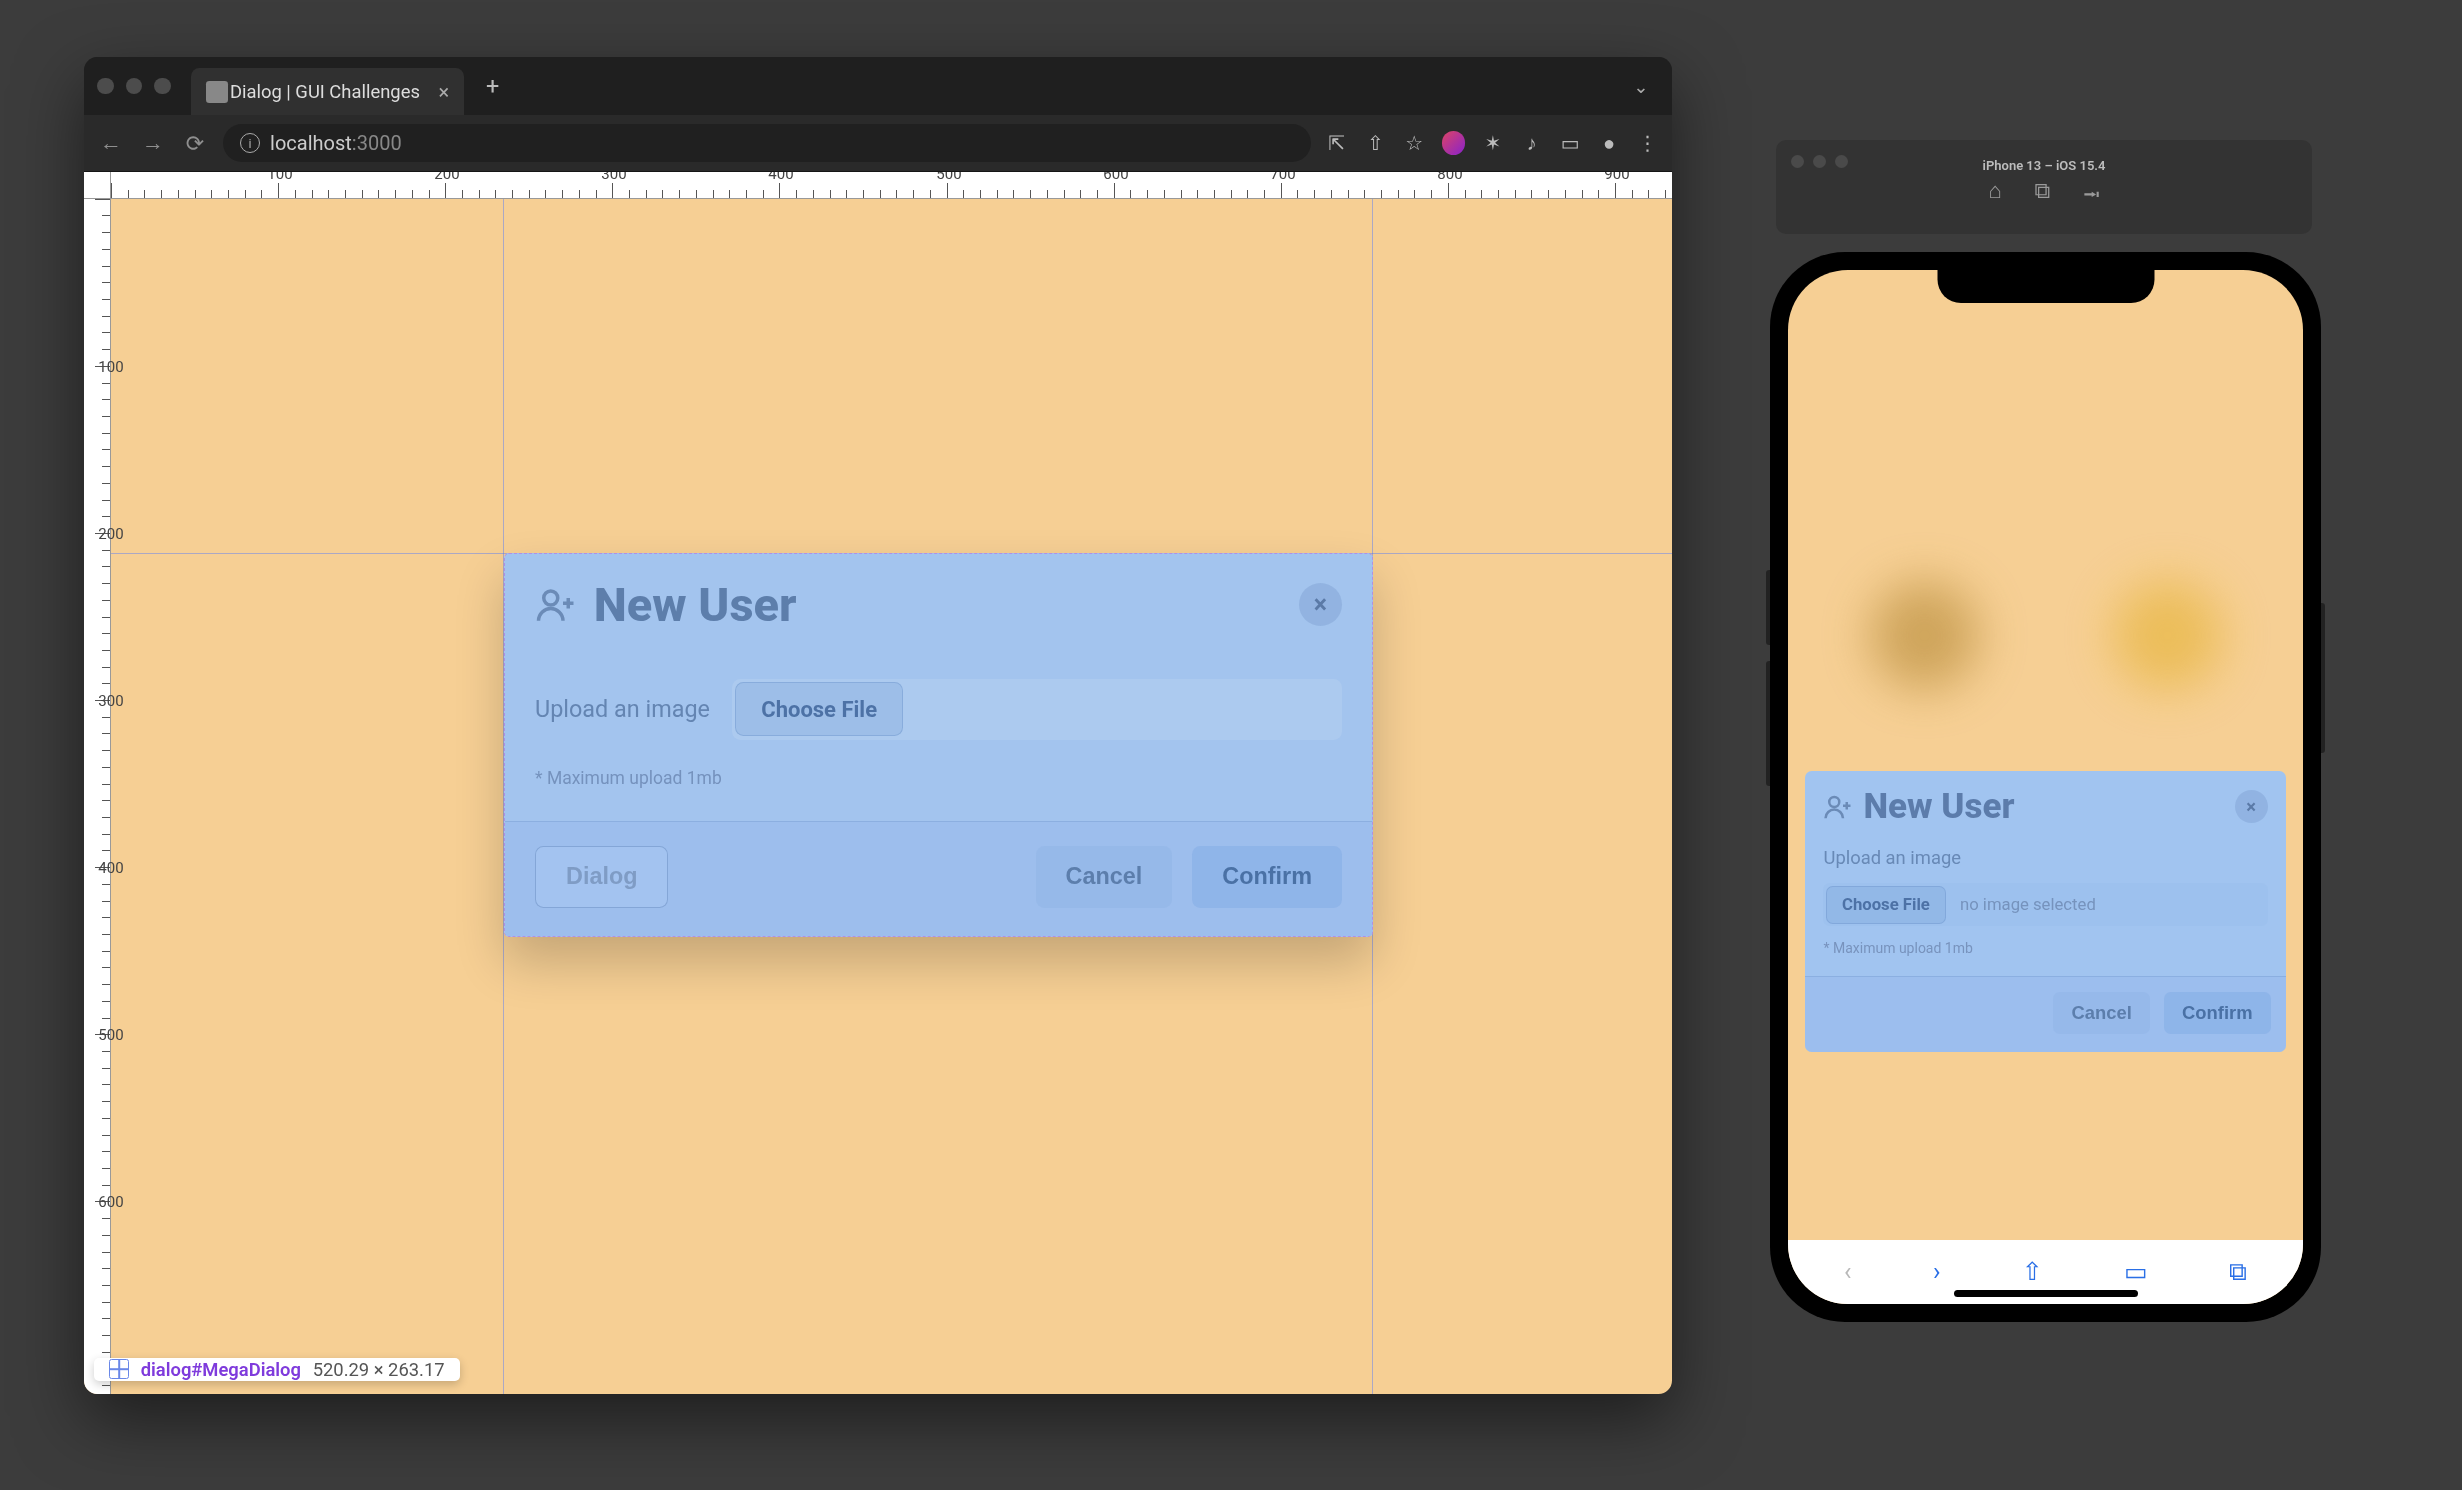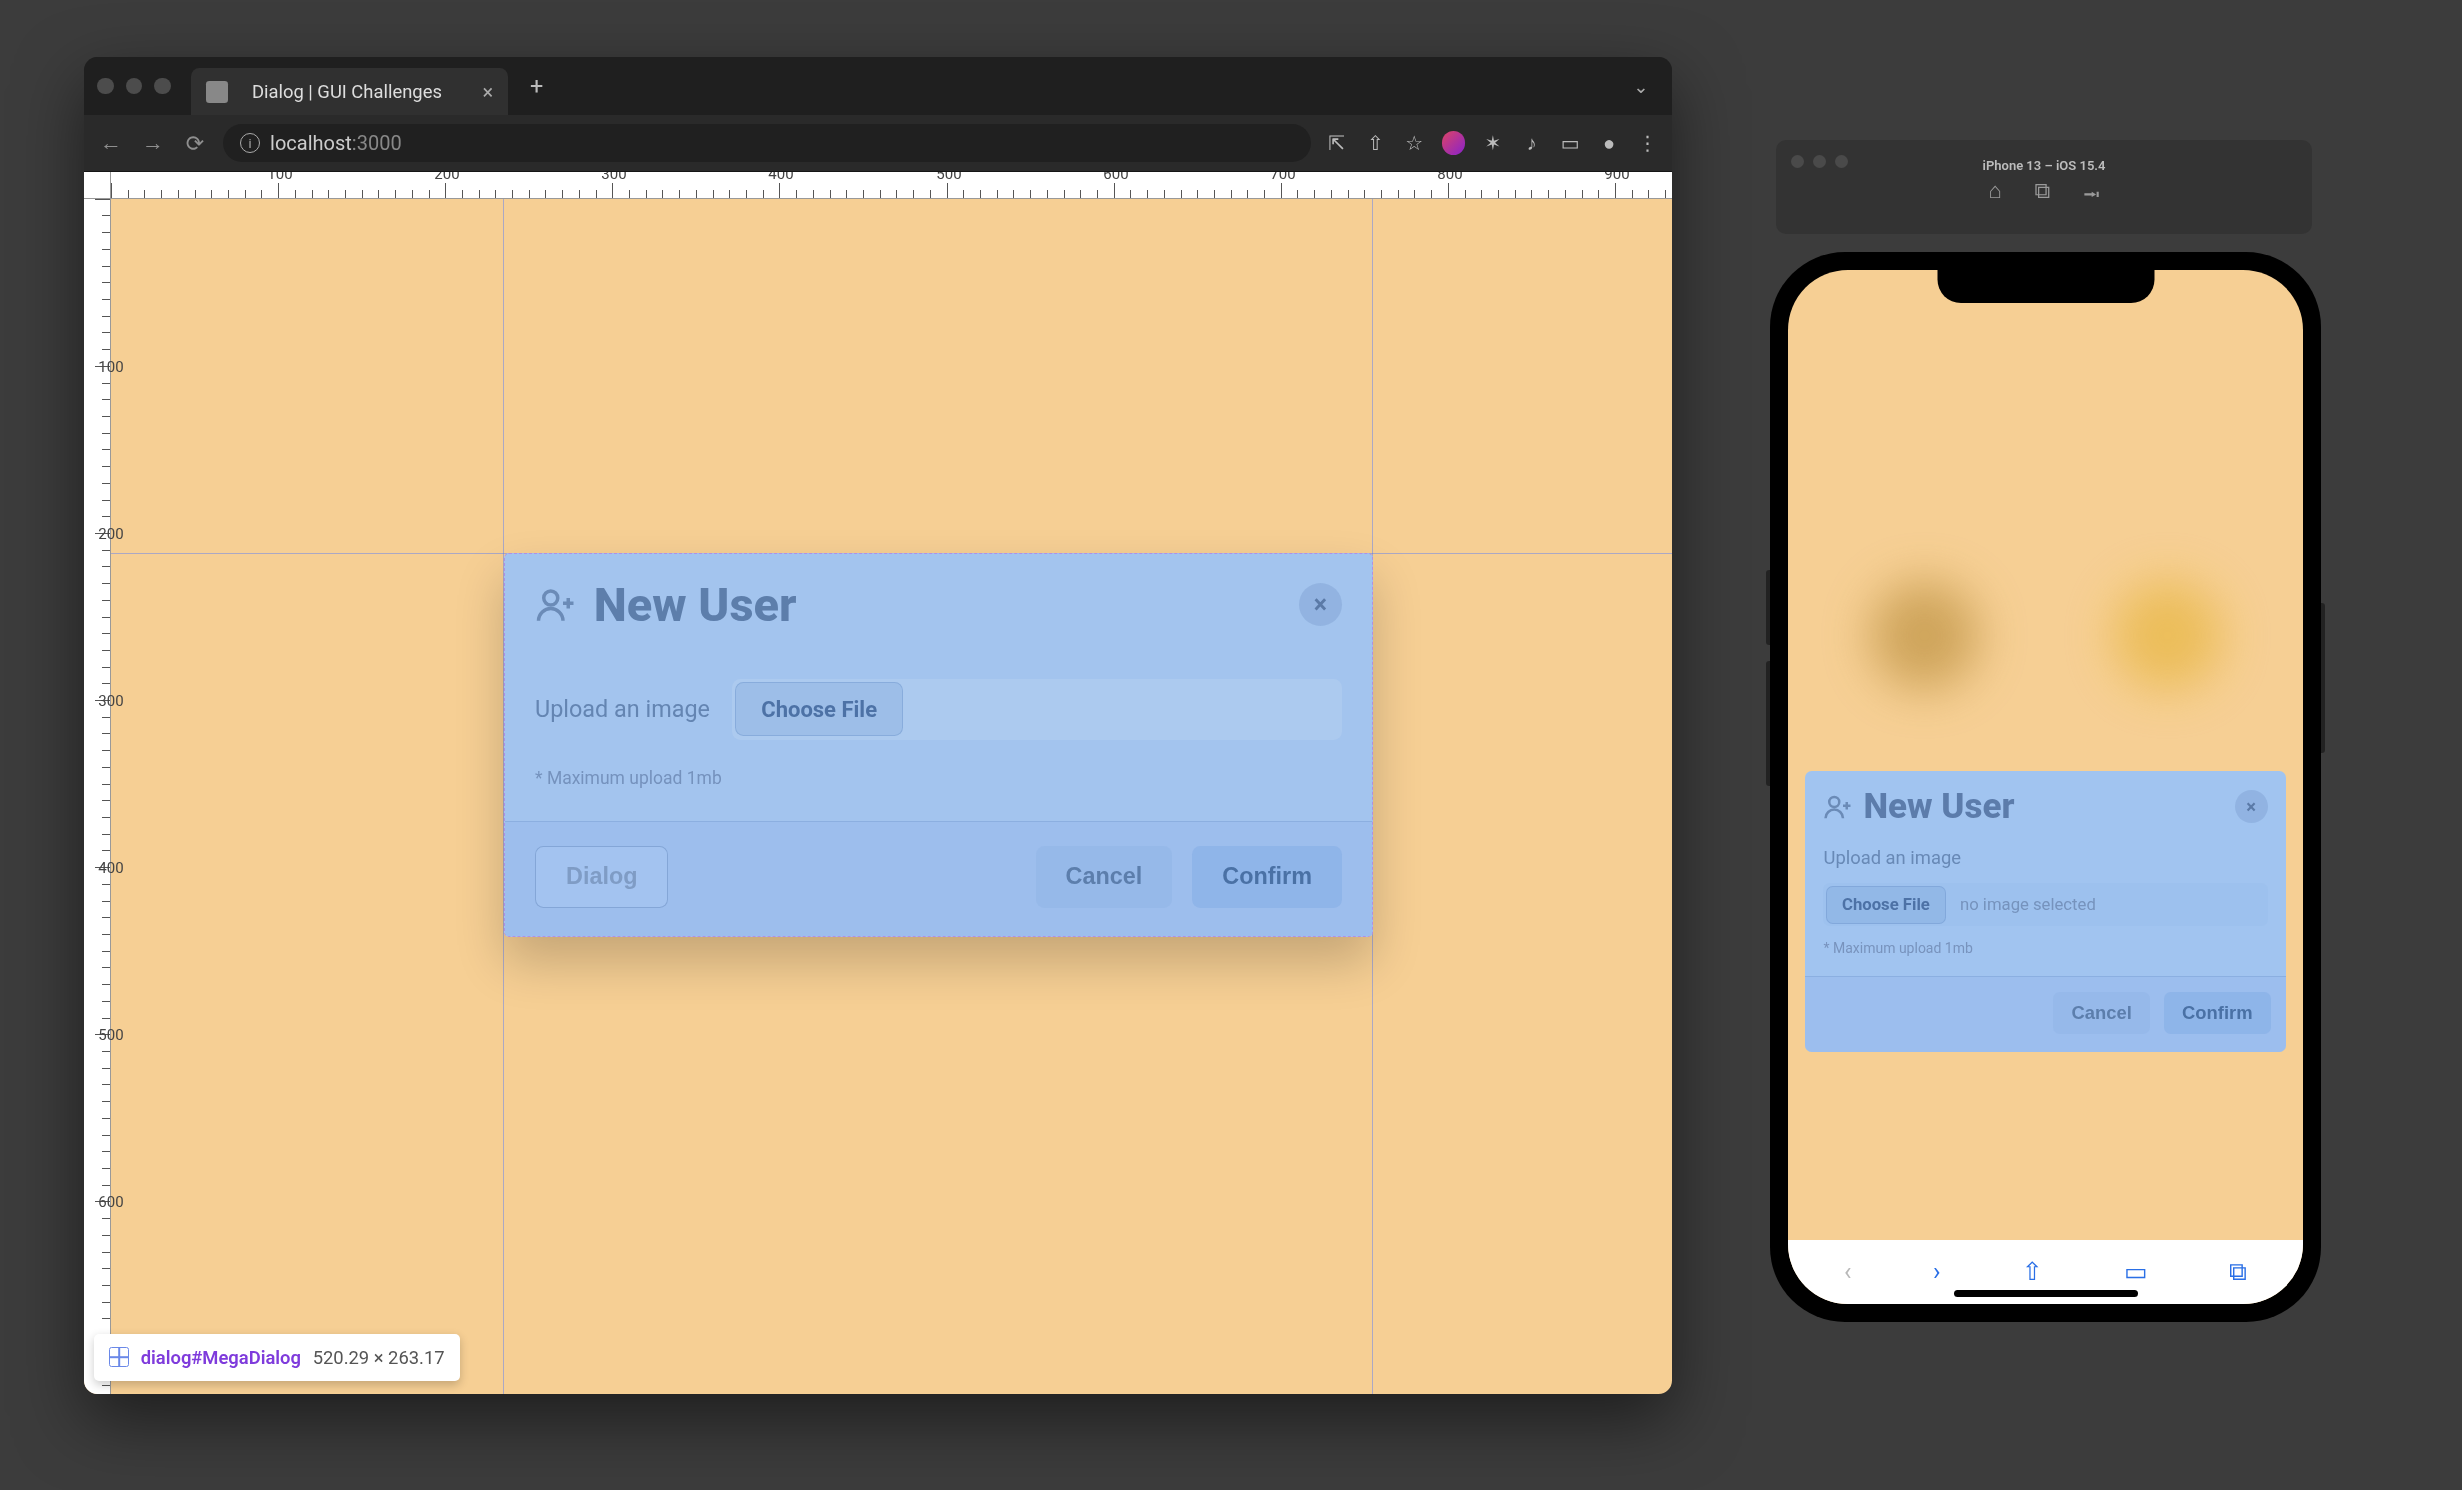--- a/index.html
+++ b/index.html
@@ -36,21 +36,21 @@
 }
 .traffic-lights { display: flex; gap: 11.7px; margin-right: 11.7px;}
 .traffic-light { width: 16.7px; height: 16.7px; border-radius: 50%; background: #4c4c4c; }
 .tab {
   background: #303030;
   border-radius: 8.4px 8.4px 0 0;
   height: 47px;
   display: flex;
   align-items: center;
   padding: 0 15px;
-  gap: 24px;
+  gap: 2px;
   color: #ddd;
   font-size: 18.4px;
   margin-top: 11.7px;
 }
 .favicon { width: 22px; height: 22px; background: #888; border-radius: 3.3px; }
 .tab-close { color: #aaa; font-size: 20px; margin-left: 16.7px; cursor: pointer; }
 .newtab { color: #bbb; font-size: 23.4px; margin-left: 13.4px; }
 .tab-spacer { flex: 1; }
 .tab-caret { color: #aaa; font-size: 18.4px; margin-right: 10px; }
 
@@ -182,21 +182,21 @@
 }
 .btn-confirm {
   background: rgba(120,165,225,0.38);
   color:#4a71a5;
 }
 
 
 .dev-badge {
   position:absolute; left:10px; bottom:13.4px;
   background:#fff; border-radius:5px; box-shadow:0 3.3px 10px rgba(0,0,0,0.2);
-  display:flex; align-items:center; gap:11.7px; padding:13px 15px; font-size:18.4px;
+  display:flex; align-items:center; gap:11.7px; padding:1px 15px; font-size:18.4px;
 }
 .dev-badge .grid-icon { width:20px; height:20px; border:1.7px solid #6a88e8; border-radius:2.5px; position:relative;}
 .dev-badge .grid-icon::before,.dev-badge .grid-icon::after{content:"";position:absolute;background:#6a88e8;}
 .dev-badge .grid-icon::before{left:50%;top:0;bottom:0;width:1.7px;transform:translateX(-0.8px);}
 .dev-badge .grid-icon::after{top:50%;left:0;right:0;height:1.7px;transform:translateY(-0.8px);}
 .dev-badge .sel { color:#7f3bdc; font-weight:600; }
 .dev-badge .dims { color:#555; }
 
 
 .sim-toolbar {

